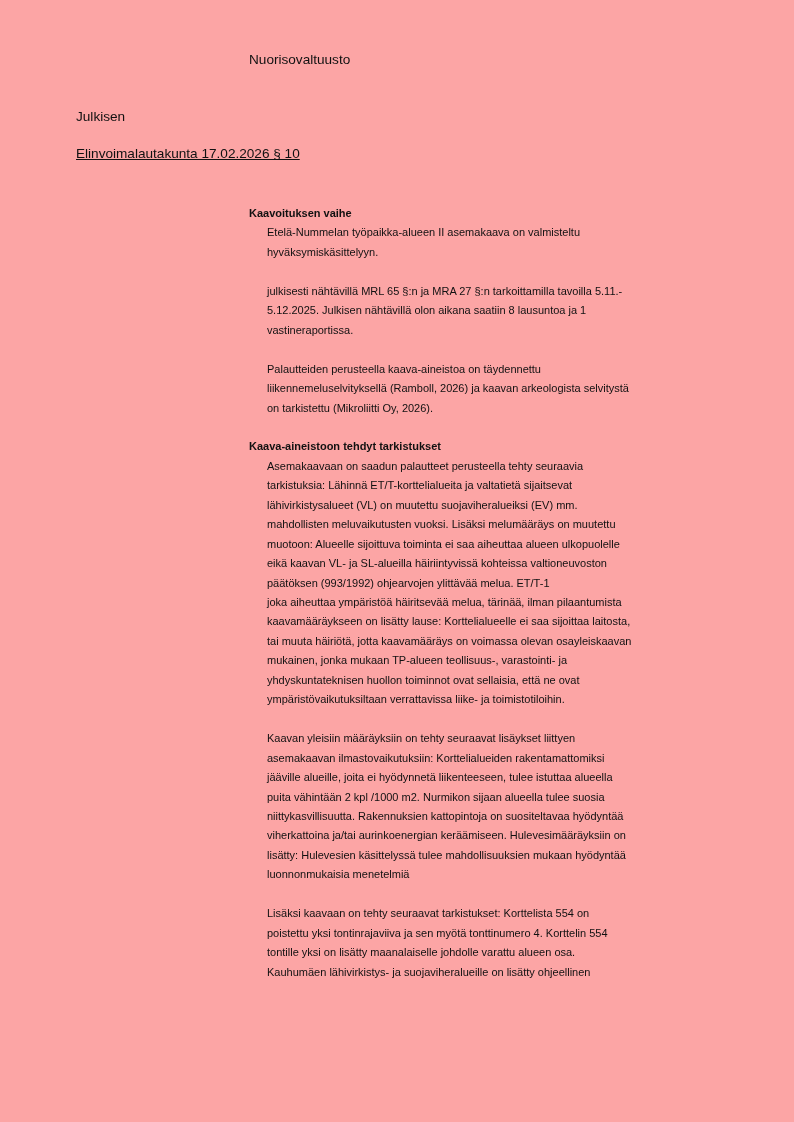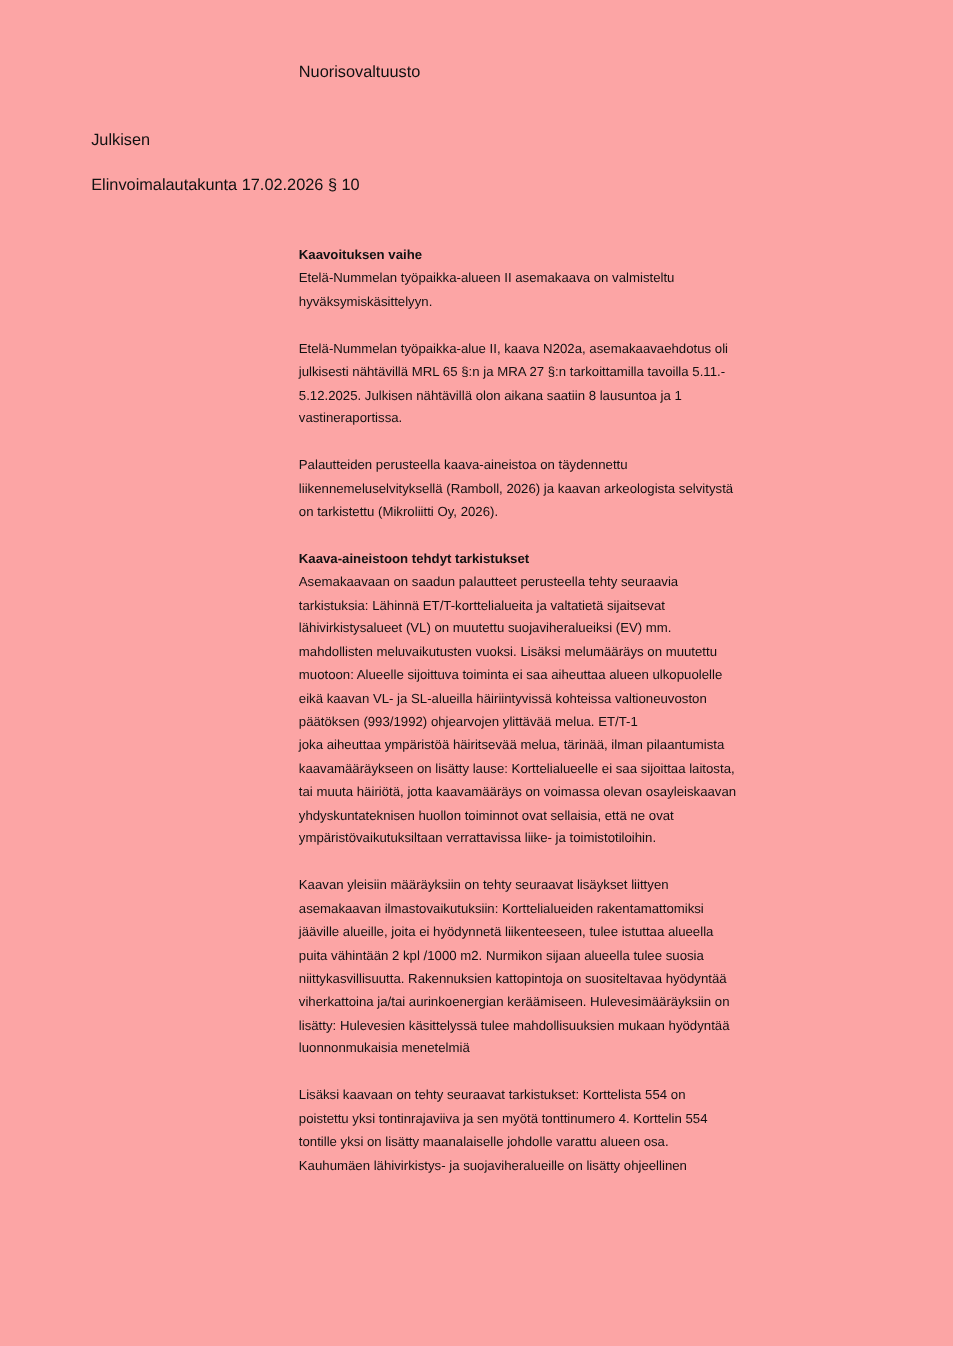--- a/index.html
+++ b/index.html
@@ -22,41 +22,42 @@
       background: #fca5a5;
     }
     .abs {
       position: absolute;
       white-space: nowrap;
       font-size: 13.6px;
       line-height: 19.5px;
     }
     .recipient { left: 249px; top: 50px; }
     .tiedoksi { left: 76px; top: 107px; }
-    .meeting { left: 76px; top: 144px; }
+    .meeting { left: 76px; top: 144px; text-decoration: underline; }
 
     .body-col {
       position: absolute;
       left: 249px;
       top: 204px;
       width: 520px;
       font-size: 11px;
       line-height: 19.45px;
     }
     .section-heading {
       font-weight: bold;
       white-space: nowrap;
       display: block;
     }
     .para {
       margin: 0 0 19.45px 0;
     }
     .line {
       display: block;
       white-space: nowrap;
+      margin-left: 18px;
     }
   </style>
 </head>
 <body>
 
 <div class="page">
 
   <div class="abs recipient">Nuorisovaltuusto</div>
   <div class="abs tiedoksi">Julkisen</div>
   <div class="abs meeting">Elinvoimalautakunta 17.02.2026 § 10</div>
@@ -65,21 +66,20 @@
 
     <div>
       <span class="section-heading">Kaavoituksen vaihe</span>
 
       <div class="para">
         <span class="line">Etelä-Nummelan työpaikka-alueen II asemakaava on valmisteltu</span>
         <span class="line">hyväksymiskäsittelyyn.</span>
       </div>
 
       <div class="para">
-        <span class="line">Etelä-Nummelan työpaikka-alue II, kaava N202a, asemakaavaehdotus oli</span>
         <span class="line">julkisesti nähtävillä MRL 65 §:n ja MRA 27 §:n tarkoittamilla tavoilla 5.11.-</span>
         <span class="line">5.12.2025. Julkisen nähtävillä olon aikana saatiin 8 lausuntoa ja 1</span>
         <span class="line">vastineraportissa.</span>
       </div>
 
       <div class="para">
         <span class="line">Palautteiden perusteella kaava-aineistoa on täydennettu</span>
         <span class="line">liikennemeluselvityksellä (Ramboll, 2026) ja kaavan arkeologista selvitystä</span>
         <span class="line">on tarkistettu (Mikroliitti Oy, 2026).</span>
       </div>
@@ -92,20 +92,21 @@
         <span class="line">Asemakaavaan on saadun palautteet perusteella tehty seuraavia</span>
         <span class="line">tarkistuksia: Lähinnä ET/T-korttelialueita ja valtatietä sijaitsevat</span>
         <span class="line">lähivirkistysalueet (VL) on muutettu suojaviheralueiksi (EV) mm.</span>
         <span class="line">mahdollisten meluvaikutusten vuoksi. Lisäksi melumääräys on muutettu</span>
         <span class="line">muotoon:  Alueelle sijoittuva toiminta ei saa aiheuttaa alueen ulkopuolelle</span>
         <span class="line">eikä kaavan VL- ja SL-alueilla häiriintyvissä kohteissa valtioneuvoston</span>
         <span class="line">päätöksen (993/1992) ohjearvojen ylittävää melua. ET/T-1</span>
         <span class="line">joka aiheuttaa ympäristöä häiritsevää melua, tärinää, ilman pilaantumista</span>
         <span class="line">kaavamääräykseen on lisätty lause: Korttelialueelle ei saa sijoittaa laitosta,</span>
         <span class="line">tai muuta häiriötä, jotta kaavamääräys on voimassa olevan osayleiskaavan</span>
+        <span class="line">mukainen, jonka mukaan TP-alueen teollisuus-, varastointi- ja</span>
         <span class="line">yhdyskuntateknisen huollon toiminnot ovat sellaisia, että ne ovat</span>
         <span class="line">ympäristövaikutuksiltaan verrattavissa liike- ja toimistotiloihin.</span>
       </div>
 
       <div class="para">
         <span class="line">Kaavan yleisiin määräyksiin on tehty seuraavat lisäykset liittyen</span>
         <span class="line">asemakaavan ilmastovaikutuksiin: Korttelialueiden rakentamattomiksi</span>
         <span class="line">jääville alueille, joita ei hyödynnetä liikenteeseen, tulee istuttaa alueella</span>
         <span class="line">puita vähintään 2 kpl /1000 m2. Nurmikon sijaan alueella tulee suosia</span>
         <span class="line">niittykasvillisuutta. Rakennuksien kattopintoja on suositeltavaa hyödyntää</span>

